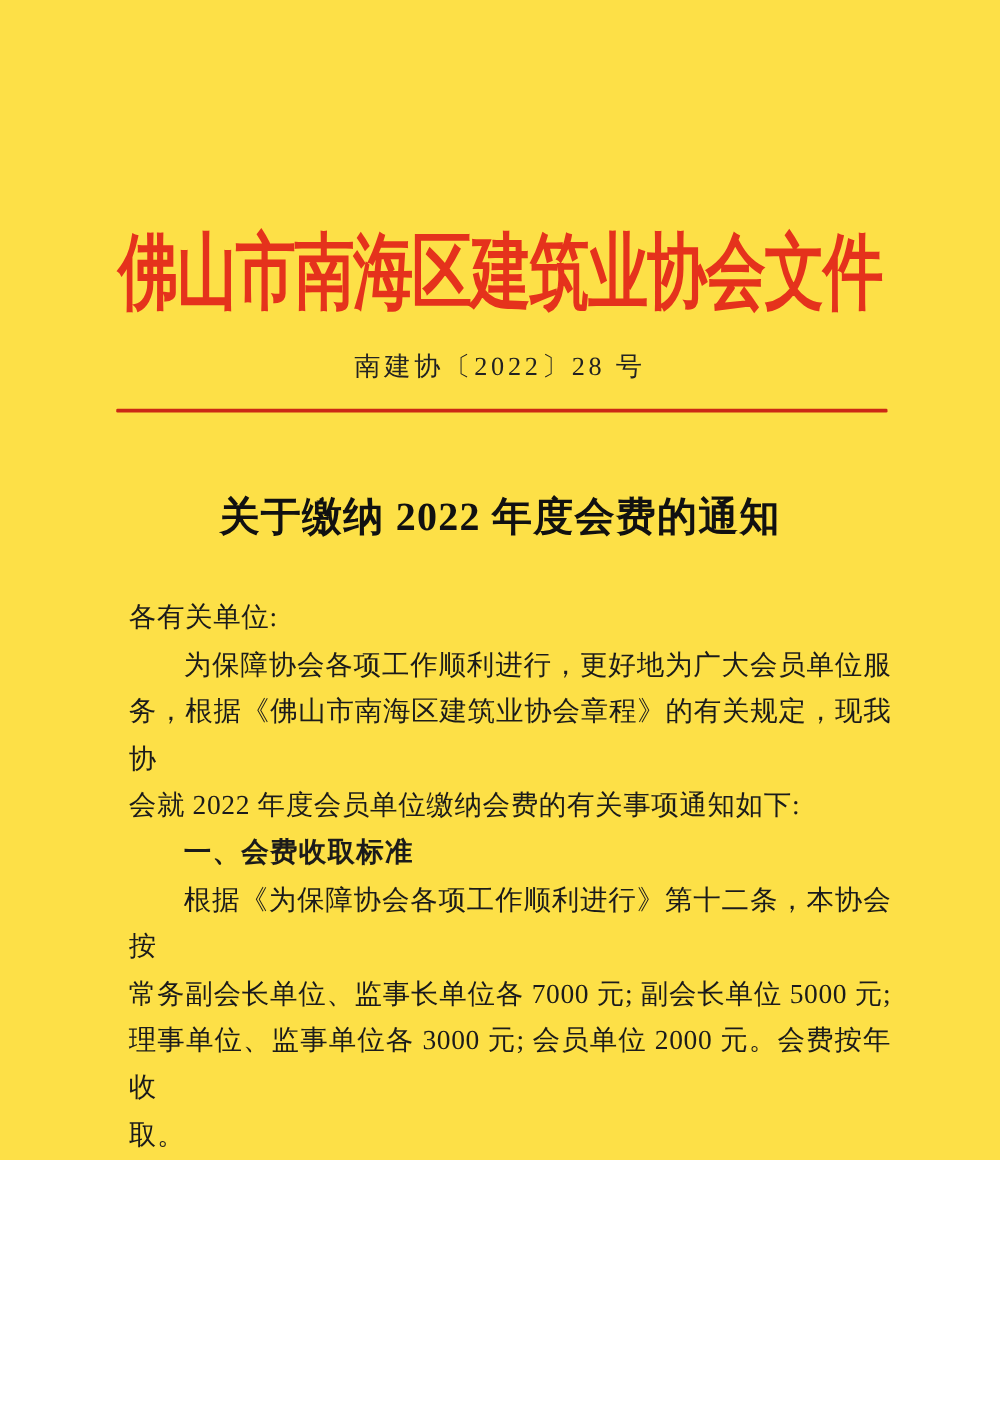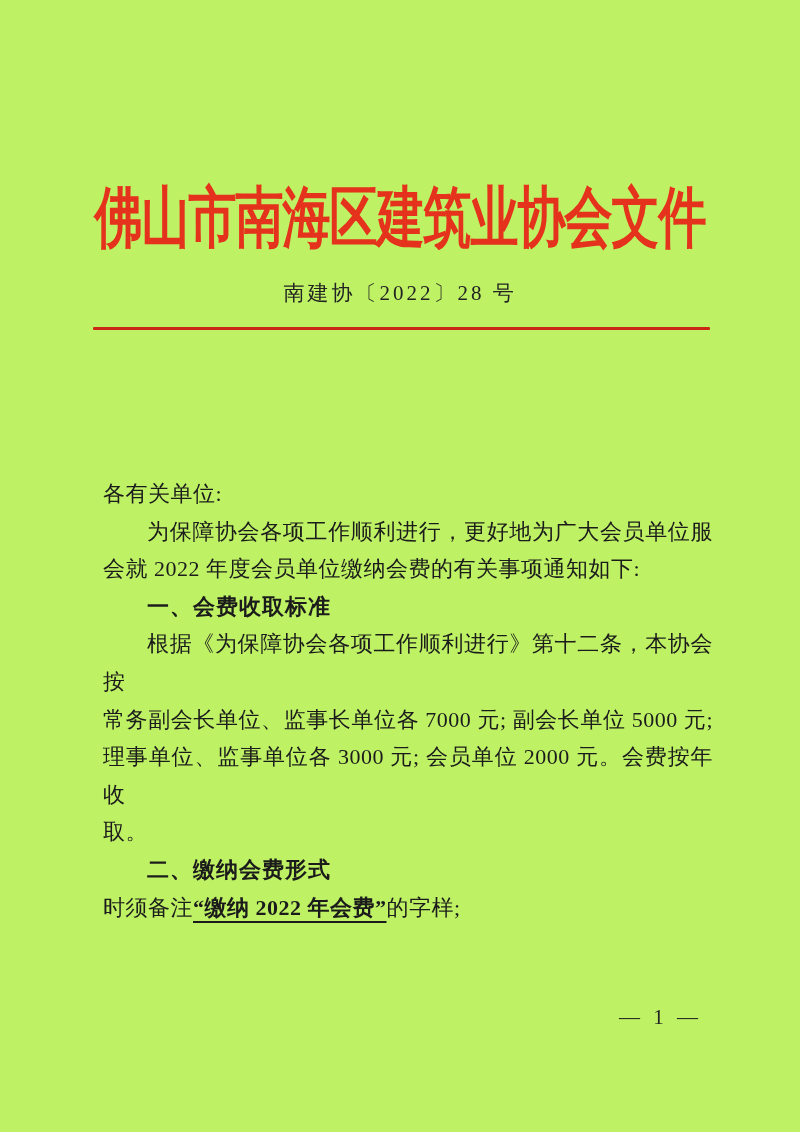--- a/index.html
+++ b/index.html
@@ -1,19 +1,19 @@
 <!DOCTYPE html>
 <html><head>
 <meta charset="utf-8">
 <style>
   html,body{margin:0;padding:0;background:#ffffff;}
   .page{
     position:relative;
-    width:800px;height:1132px;
-    background:#bef264;
+    width:800px;height:928px;
+    background:#fde047;
     overflow:hidden;
     font-family:"Liberation Serif","DejaVu Serif",serif;
     color:#1b1b1b;
   }
   
   .org-title{
     position:absolute;
     top:174px;left:0;width:100%;
     text-align:center;
     font-family:"Liberation Sans","DejaVu Sans",sans-serif;
@@ -88,24 +88,26 @@
 <body>
 
 <div class="page">
 
   <div class="org-title">佛山市南海区建筑业协会文件</div>
 
   <div class="doc-number">南建协〔2022〕28 号</div>
 
   <div class="red-line"></div>
 
+  <div class="notice-title">关于缴纳 2022 年度会费的通知</div>
 
   <div class="body">
     <div class="line">各有关单位:</div>
     <div class="line indent fill">为保障协会各项工作顺利进行，更好地为广大会员单位服</div>
+    <div class="line fill">务，根据《佛山市南海区建筑业协会章程》的有关规定，现我协</div>
     <div class="line">会就 2022 年度会员单位缴纳会费的有关事项通知如下:</div>
     <div class="line indent heading">一、会费收取标准</div>
     <div class="line indent fill">根据《为保障协会各项工作顺利进行》第十二条，本协会按</div>
     <div class="line fill">常务副会长单位、监事长单位各 7000 元; 副会长单位 5000 元;</div>
     <div class="line fill">理事单位、监事单位各 3000 元; 会员单位 2000 元。会费按年收</div>
     <div class="line">取。</div>
     <div class="line indent heading">二、缴纳会费形式</div>
     <div class="line"><span>时须备注</span><span class="hl">“缴纳 2022 年会费”</span><span>的字样;</span></div>
   </div>
 

